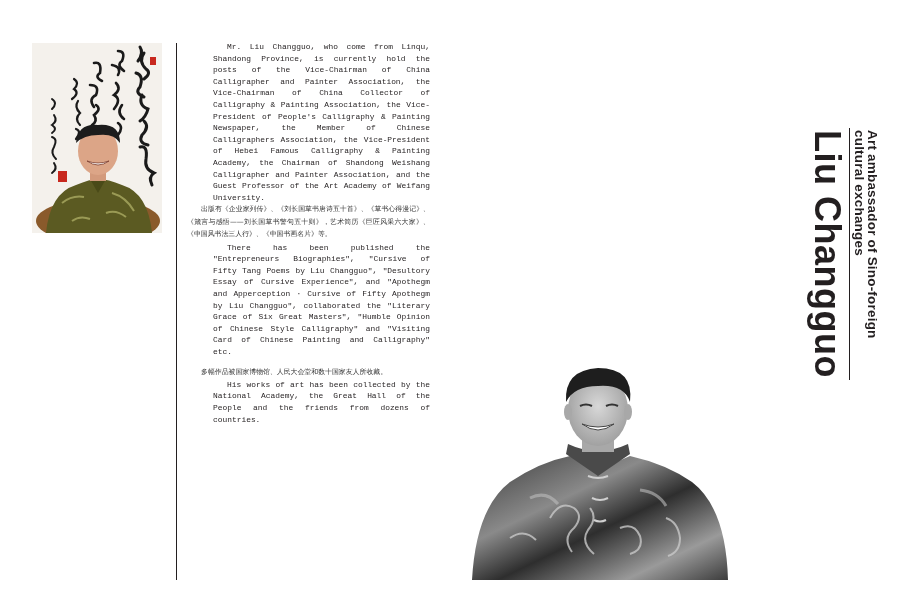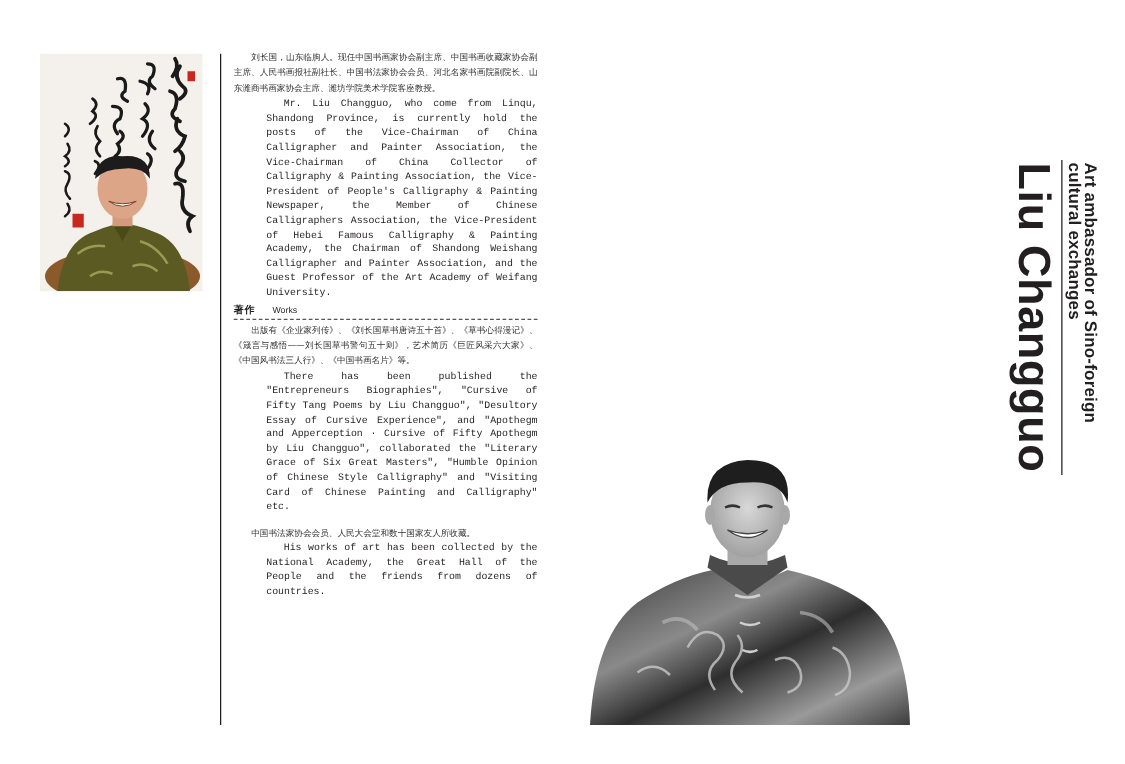--- a/index.html
+++ b/index.html
@@ -101,32 +101,27 @@
     <ellipse cx="66" cy="108" rx="20" ry="24" fill="#dca587"></ellipse>
     <path d="M44 100 Q46 80 66 82 Q88 80 88 100 Q82 90 66 92 Q52 92 44 100 Z" fill="#1c1c1c"></path>
     <path d="M55 118 Q66 126 77 118 Q66 122 55 118 Z" fill="#ffffff" stroke="#7a3a2a" stroke-width="0.8"></path>
   </svg>
 </div>
 
 <div class="vline"></div>
 
 <div class="content">
 
-  <p class="para-zh">刘长国，山东临朐人。现任中国书画家协会副主席、中国书画收藏家协会副主席、人民书画报社副社长、中国书法家协会会员、河北名家书画院副院长、山东潍商书画家协会主席、潍坊学院美术学院客座教授。</p>
   <p class="para-en" style="margin-top:1px">Mr. Liu Changguo, who come from Linqu, Shandong Province, is currently hold the posts of the Vice-Chairman of China Calligrapher and Painter Association, the Vice-Chairman of China Collector of Calligraphy &amp; Painting Association, the Vice-President of People's Calligraphy &amp; Painting Newspaper, the Member of Chinese Calligraphers Association, the Vice-President of Hebei Famous Calligraphy &amp; Painting Academy, the Chairman of Shandong Weishang Calligrapher and Painter Association, and the Guest Professor of the Art Academy of Weifang University.</p>
 
-  <div class="sec-head" style="margin-top:1px">
-    <span class="zh">著作</span>
-    <span class="en">Works</span>
-  </div>
   <p class="para-zh">出版有《企业家列传》、《刘长国草书唐诗五十首》、《草书心得漫记》、《箴言与感悟——刘长国草书警句五十则》，艺术简历《巨匠风采六大家》、《中国风书法三人行》、《中国书画名片》等。</p>
   <p class="para-en" style="margin-top:1px">There has been published the "Entrepreneurs Biographies", "Cursive of Fifty Tang Poems by Liu Changguo", "Desultory Essay of Cursive Experience", and "Apothegm and Apperception · Cursive of Fifty Apothegm by Liu Changguo", collaborated the "Literary Grace of Six Great Masters", "Humble Opinion of Chinese Style Calligraphy" and "Visiting Card of Chinese Painting and Calligraphy" etc.</p>
 
   <div class="gap-l"></div>
-  <p class="para-zh">中国书法家协会会员、人民大会堂和数十国家友人所收藏。</p>
+  <p class="para-zh">多幅作品被国家博物馆、人民大会堂和数十国家友人所收藏。</p>
   <p class="para-en">His works of art has been collected by the National Academy, the Great Hall of the People and the friends from dozens of countries.</p>
 </div>
 
 <div class="vtitle">
   <div class="rot">
     <div class="subtitle">
       <div>Art ambassador of Sino-foreign</div>
       <div>cultural exchanges</div>
     </div>
     <div class="rule"></div>

